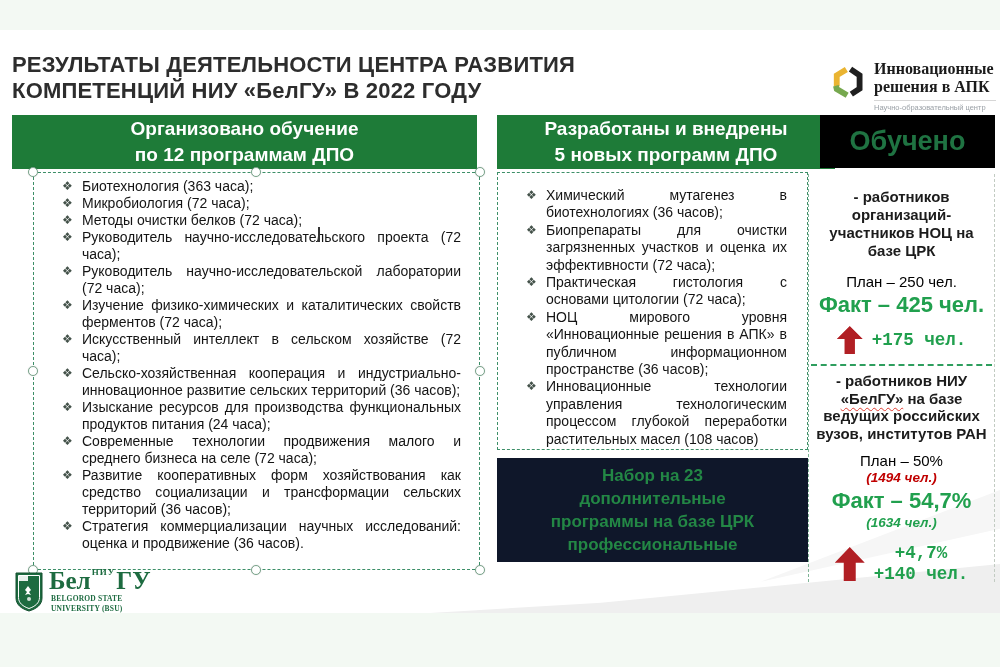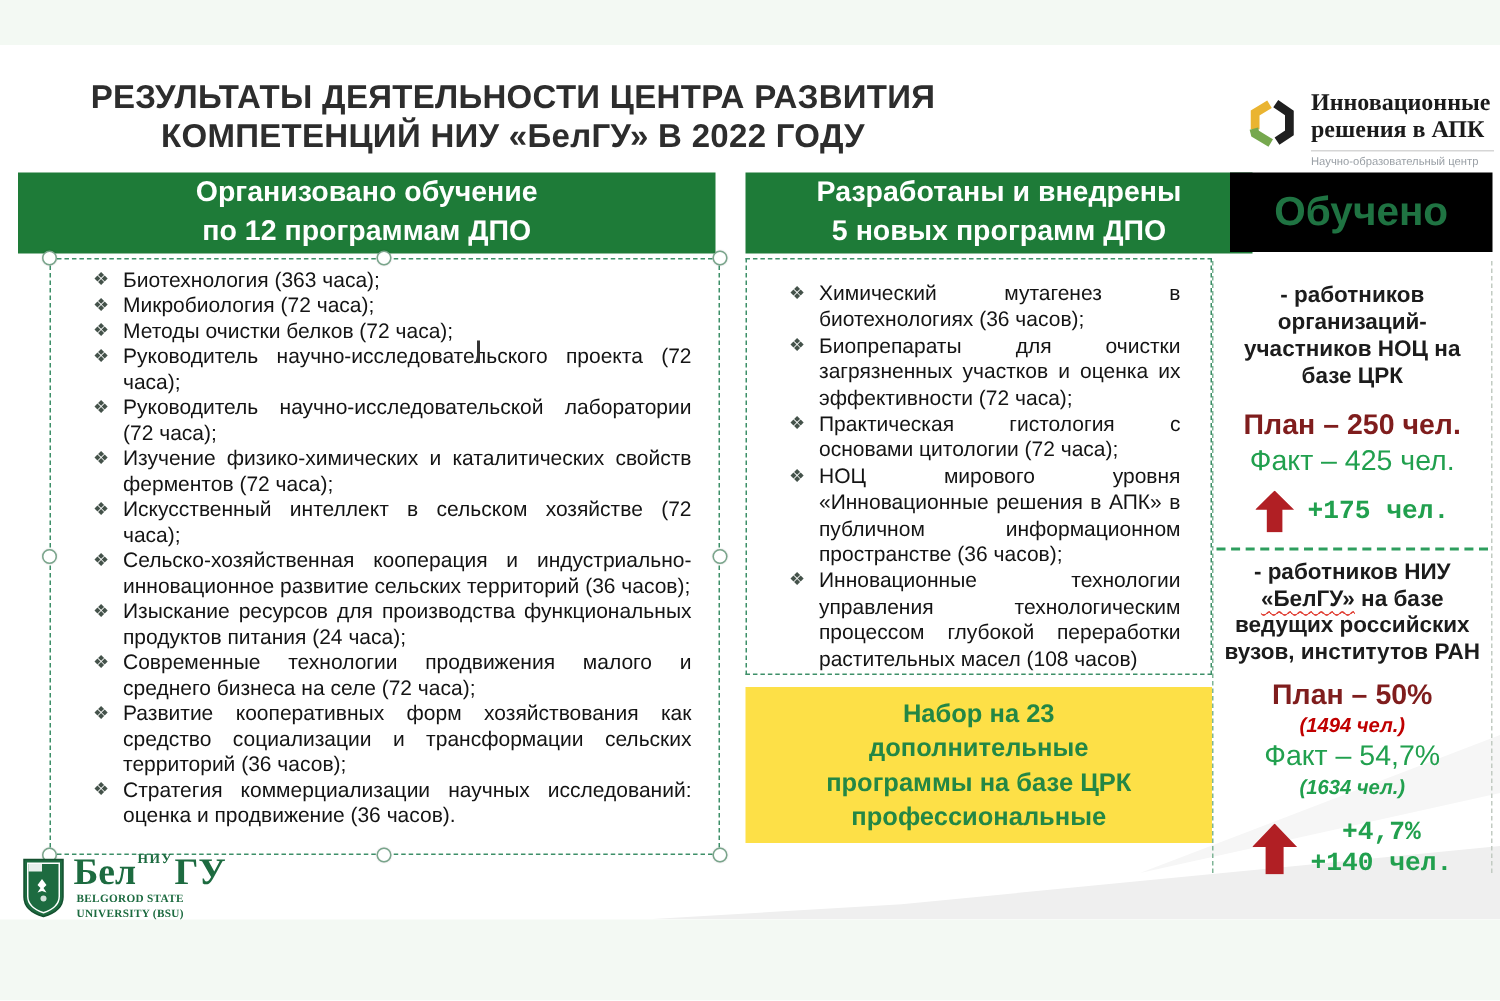--- a/index.html
+++ b/index.html
@@ -12,21 +12,21 @@
   
   .band-top{position:absolute;left:0;top:0;width:1000px;height:30px;background:#f3f9f3;}
   .band-bottom{position:absolute;left:0;top:613px;width:1000px;height:54px;background:#f3f9f3;}
   .wedge-gray{position:absolute;left:430px;top:545px;width:570px;height:68px;background:#efefef;
     clip-path:polygon(100% 28%,100% 100%,0 100%,30% 85%);}
   .wedge-gray2{position:absolute;left:700px;top:490px;width:300px;height:92px;background:#f6f6f6;
     clip-path:polygon(100% 0,100% 42%,20% 100%);}
 
   
   .title{position:absolute;left:12px;top:52px;width:660px;
-    font-size:22px;font-weight:bold;color:#2d2d2d;line-height:1.2;letter-spacing:.2px;text-align:center;}
+    font-size:22px;font-weight:bold;color:#2d2d2d;line-height:1.2;letter-spacing:.2px;}
 
   
   .noc-logo{position:absolute;left:826px;top:58px;width:172px;}
   .noc-hex{position:absolute;left:2px;top:4px;width:40px;height:40px;}
   .noc-name{position:absolute;left:48px;top:2px;width:128px;
     font-family:"Liberation Serif", serif;font-weight:bold;font-size:16px;line-height:1.15;color:#1b1b1b;}
   .noc-rule{position:absolute;left:48px;top:42px;width:122px;height:1px;background:#d6d6d6;}
   .noc-sub{position:absolute;left:48px;top:45px;width:130px;
     font-size:7.5px;line-height:1.25;color:#9aa0a6;}
 
@@ -45,35 +45,35 @@
   .box-mid ul.plist{padding:14px 20px 0 28px;line-height:17.4px;}
   ul.plist li{position:relative;padding-left:20px;text-align:justify;}
   ul.plist .blt{position:absolute;left:0;top:0;font-size:12px;color:#44524a;}
 
   
   .handle{position:absolute;width:8px;height:8px;border-radius:50%;background:#ffffff;
     border:1px solid #79a58b;box-shadow:0 0 1px rgba(0,0,0,.25);transform:translate(-50%,-50%);}
   .caret{position:absolute;left:318px;top:227px;width:1.5px;height:15px;background:#333;}
 
   
-  .nabor{position:absolute;left:497px;top:458px;width:311px;height:104px;background:#fde047;
+  .nabor{position:absolute;left:497px;top:458px;width:311px;height:104px;background:#0f172a;
     display:flex;flex-direction:column;justify-content:center;text-align:center;
     color:#238745;font-weight:bold;font-size:17px;line-height:23px;}
 
   
   .trained-hdr{position:absolute;left:820px;top:115px;width:175px;height:53px;background:#000000;
     display:flex;align-items:center;justify-content:center;
     color:#1f7342;font-weight:bold;font-size:27px;}
   .rpanel{position:absolute;left:808px;top:174px;width:187px;height:408px;box-sizing:border-box;
     border-left:1px dashed #7fb496;border-right:1px dashed #c2cbc2;text-align:center;}
   .rlabel{font-weight:bold;font-size:15px;line-height:18px;color:#1c1c1c;margin:14px 4px 0 4px;}
   .rlabel2{font-weight:bold;font-size:15px;line-height:17.5px;color:#1c1c1c;margin:6px 4px 0 4px;}
   .sp-err{text-decoration:underline wavy #e03c31 1px;text-underline-offset:3px;}
-  .plan{font-weight:bold;font-size:19px;color:#7f1d1d;margin-top:13px;}
-  .fact{font-weight:normal;font-size:19px;color:#21a04e;margin-top:2px;}
+  .plan{font-weight:normal;font-size:15px;color:#000000;margin-top:13px;}
+  .fact{font-weight:bold;font-size:22px;color:#21a04e;margin-top:2px;}
   .detail{font-weight:bold;font-style:italic;font-size:13.5px;line-height:17px;}
   .detail.red{color:#c00000;} .detail.green{color:#21a04e;}
   .delta-row{display:flex;align-items:center;justify-content:center;gap:9px;margin-top:8px;}
   .arrow-up{width:26px;height:28px;background:#b11f24;
     clip-path:polygon(50% 0,100% 46%,70% 46%,70% 100%,30% 100%,30% 46%,0 46%);}
   .arrow-up.big{width:30px;height:34px;}
   .delta-txt{font-weight:bold;font-size:17.5px;color:#21a04e;font-family:Liberation Mono, monospace;}
   .rsep{border-top:2px dashed #2e9e5e;margin:10px 2px 0 2px;}
   .delta2-col{display:flex;flex-direction:column;line-height:21px;text-align:center;}
 

